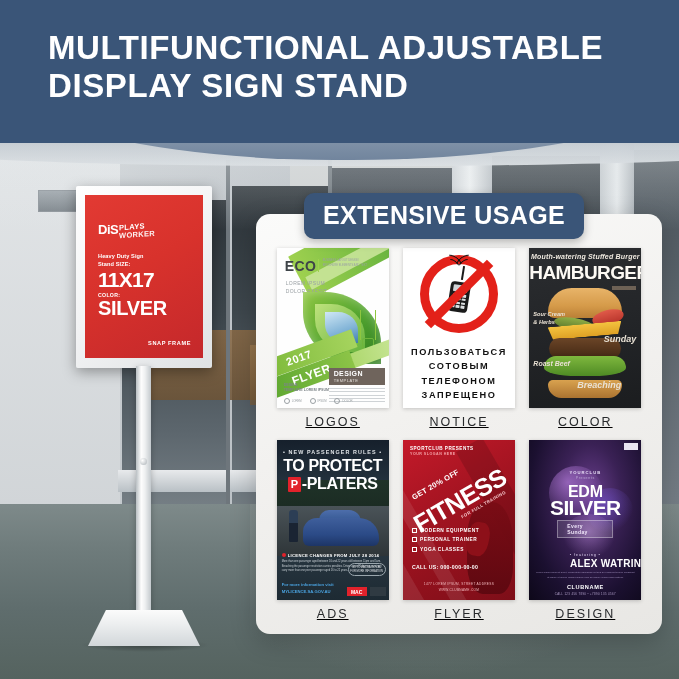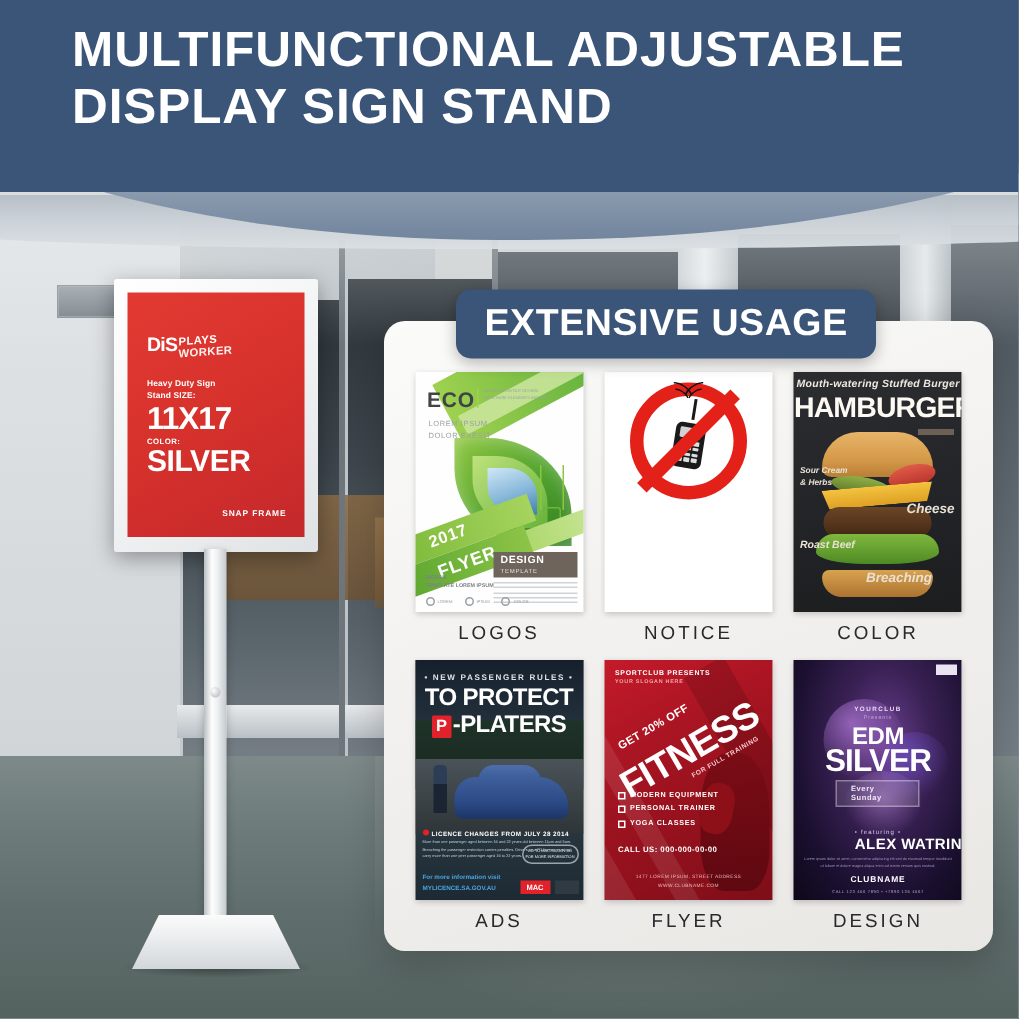--- a/index.html
+++ b/index.html
@@ -79,21 +79,21 @@
     background:linear-gradient(180deg,#9aa3a2,#7d8887);
   }
   .haze {
     position:absolute; left:0; top:110px; width:679px; height:120px;
     background:linear-gradient(180deg, rgba(230,234,236,.55), rgba(230,234,236,0));
     pointer-events:none;
   }
 
   
   .header {
-    position: absolute; left:0; top:0; width: 679px; height: 128px;
+    position: absolute; left:0; top:15px; width: 679px; height: 128px;
     background:#3a5578; z-index: 6;
   }
   .header-title {
     position:absolute; left:48px; top:14px; width:600px;
     color:#fff; font-size:33px; line-height:1.16; font-weight:bold;
     letter-spacing:.6px; text-transform:uppercase;
     white-space:pre-line;
   }
 
   
@@ -155,21 +155,21 @@
   }
   .usage-badge {
     position:absolute; left:304px; top:193px; z-index:7;
     background:#3a5578; color:#fff;
     border-radius:10px; padding:8px 19px 9px 19px;
     font-size:25px; font-weight:bold; letter-spacing:.4px;
     box-shadow:0 3px 10px rgba(0,0,0,.28);
   }
   .grid {
     position:absolute; left:18px; top:34px; width:370px;
-    display:grid; grid-template-columns:repeat(3, 1fr); gap:0 9px;
+    display:grid; grid-template-columns:repeat(3, 1fr); gap:0 9px;text-decoration:underline;
   }
   .cell { display:flex; flex-direction:column; align-items:center; }
   .thumb {
     width:112px; height:160px; background:#fff; overflow:hidden;
     position:relative; box-shadow:0 1px 4px rgba(0,0,0,.2);
   }
   .caption {
     margin-top:7px; margin-bottom:11px;
     font-size:12.5px; letter-spacing:2px; color:#27292b; font-weight:500;
   }
@@ -508,39 +508,43 @@
                 <i></i>
                 <i></i>
               </span>
           </div>
           <div class="antenna"></div>
           <div class="wave w1"></div>
           <div class="wave w2"></div>
           <div class="wave w3"></div>
           <div class="wave w4"></div>
           <div class="no-slash"></div>
+          <div class="no-text">ПОЛЬЗОВАТЬСЯ
+СОТОВЫМ
+ТЕЛЕФОНОМ
+ЗАПРЕЩЕНО</div>
         </div>
         <div class="caption">NOTICE</div>
       </div>
 
       <div class="cell">
         <div class="thumb menus">
           <div class="hb-sub">Mouth-watering Stuffed Burger</div>
           <div class="hb-title">HAMBURGER</div>
           <div class="hb-badge"></div>
           <div class="hb-bun-top"></div>
           <div class="hb-tomato"></div>
           <div class="hb-pickle"></div>
           <div class="hb-cheese"></div>
           <div class="hb-patty"></div>
           <div class="hb-lettuce"></div>
           <div class="hb-bun-bot"></div>
           <div class="hb-lab hb-l1" style="white-space:pre-line">Sour Cream
 &amp; Herbs</div>
-          <div class="hb-lab hb-l2">Cheese</div>
+          <div class="hb-lab hb-l2">Sunday</div>
           <div class="hb-lab hb-l3">Roast Beef</div>
           <div class="hb-lab hb-l4">Breaching</div>
         </div>
         <div class="caption">COLOR</div>
       </div>
 
       <div class="cell">
         <div class="thumb ads">
           <div class="ads-sky"></div>
           <div class="ads-trees"></div>

